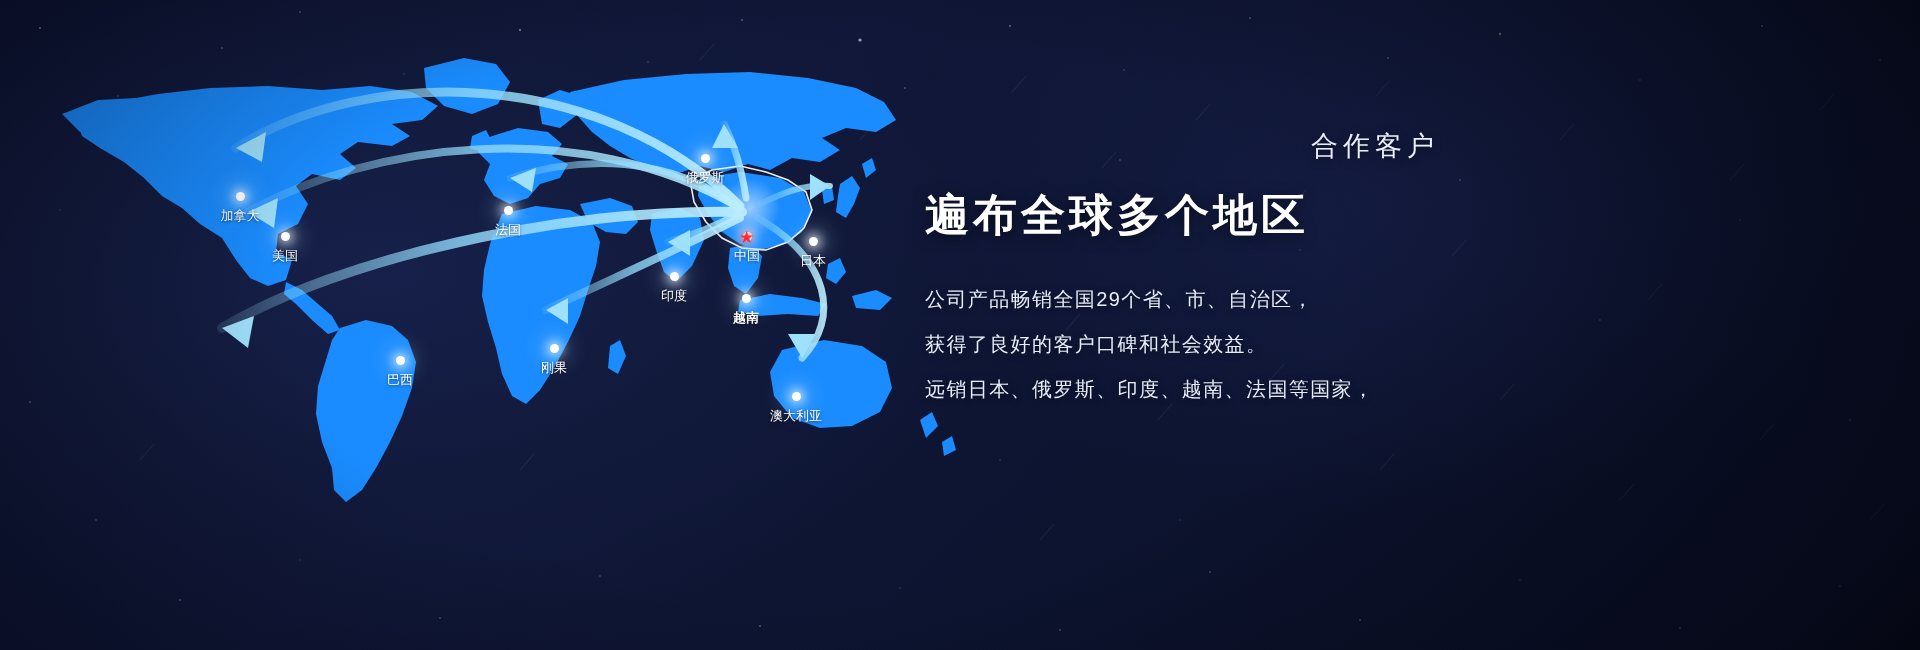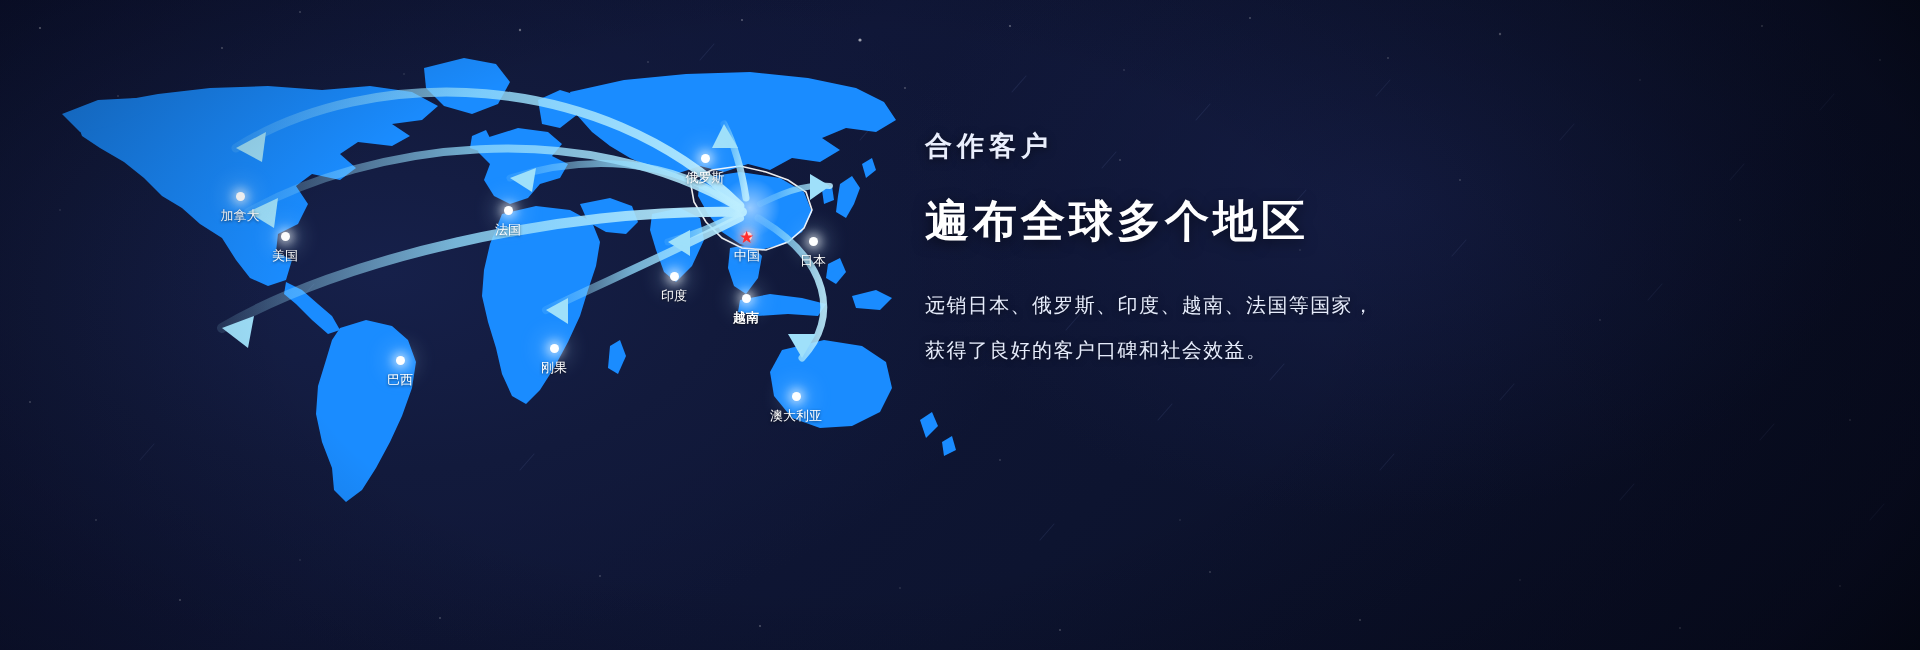--- a/index.html
+++ b/index.html
@@ -29,22 +29,22 @@
        background:#ffffff;box-shadow:0 0 10px 4px rgba(255,255,255,.55),0 0 22px 9px rgba(180,225,255,.30);}
   .lbl{position:absolute;left:50%;top:13px;transform:translateX(-50%);
        color:#ffffff;font-size:13px;line-height:1.1;white-space:nowrap;
        text-shadow:0 1px 3px rgba(0,0,0,.65);font-family:"Liberation Sans","DejaVu Sans",sans-serif;}
   .lbl.bold{font-weight:bold;}
   .star-cn{position:absolute;left:50%;top:50%;width:0;height:0;margin:-7px 0 0 -8px;
     color:#ff2d2d;font-size:17px;line-height:17px;text-shadow:0 0 8px rgba(255,40,40,.9);}
 
   
   .copy{position:absolute;left:925px;top:128px;width:900px;}
-  .eyebrow{color:#e9eefc;font-size:27px;letter-spacing:5px;font-weight:bold;margin:0 0 28px 0;
-           text-shadow:0 2px 8px rgba(0,0,0,.5);}
+  .eyebrow{color:#e9eefc;font-size:27px;letter-spacing:5px;font-weight:normal;margin:0 0 22px 0;
+           text-shadow:0 2px 8px rgba(0,0,0,.5);text-align:center;}
   .headline{color:#ffffff;font-size:44px;font-weight:bold;letter-spacing:4px;margin:0 0 40px 0;
             text-shadow:0 3px 14px rgba(0,0,0,.55);}
   .para p{color:#e6ecfb;font-size:20px;letter-spacing:1.4px;margin:0 0 16px 0;line-height:1.45;
           text-shadow:0 1px 6px rgba(0,0,0,.5);}
   .para p:last-child{margin-bottom:0;}
 </style>
 </head>
 <body>
 
 <div class="banner">
@@ -287,18 +287,19 @@
         </div>
       </div>
   </div>
 
   <div class="vignette"></div>
 
   <div class="copy">
     <div class="eyebrow">合作客户</div>
     <div class="headline">遍布全球多个地区</div>
     <div class="para" id="para">
+        <p>公司产品畅销全国29个省、市、自治区，</p>
+        <p>获得了良好的客户口碑和社会效益。</p>
         <p>远销日本、俄罗斯、印度、越南、法国等国家，</p>
-        <p>获得了良好的客户口碑和社会效益。</p>
       </div>
   </div>
 
 </div>
 
 </body></html>

